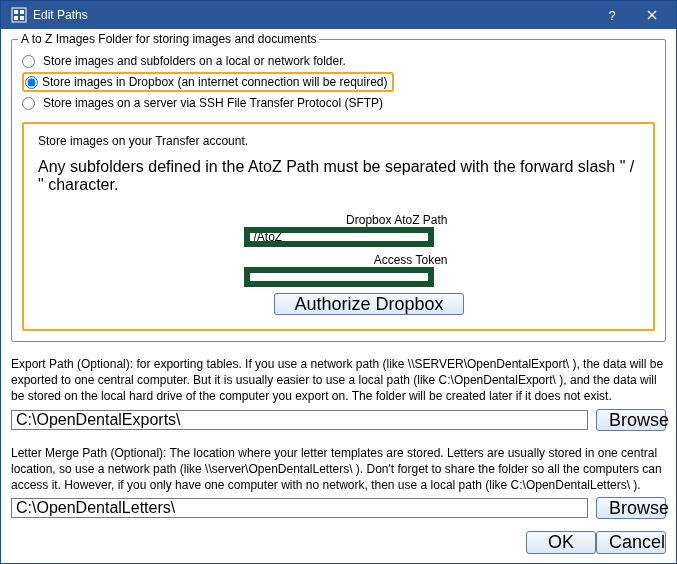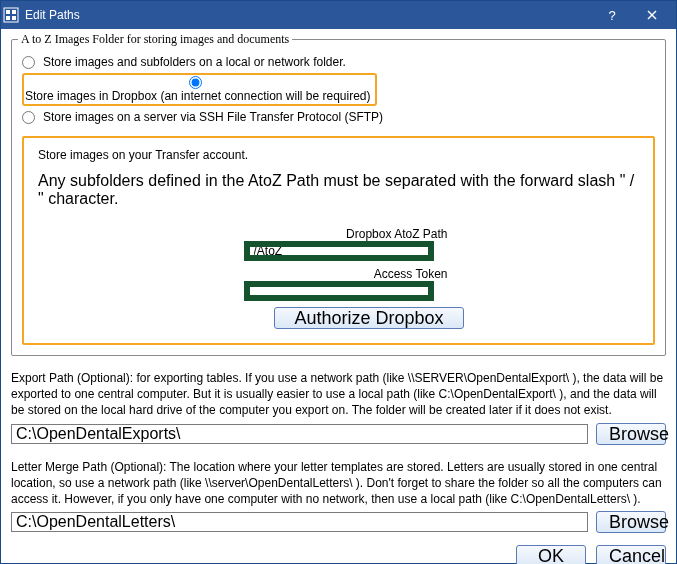--- a/index.html
+++ b/index.html
@@ -16,21 +16,21 @@
     border: 1px solid #1a4a8a;
     display: flex;
     flex-direction: column;
   }
   .titlebar {
     height: 30px;
     background: #2b579a;
     color: #fff;
     display: flex;
     align-items: center;
-    padding: 0 4px 0 2px;
+    padding: 0 4px 0 10px;
   }
   .titlebar .app-icon {
     width: 16px; height: 16px;
     margin-right: 6px;
     display: inline-flex;
     align-items: center; justify-content: center;
   }
   .titlebar .title { flex: 0 0 auto; font-size: 12px; }
   .titlebar .spacer { flex: 1; }
   .titlebar .tb-btn {
@@ -53,37 +53,35 @@
     margin-top: 2px;
   }
   .groupbox-title {
     position: relative;
     top: -16px;
     left: -4px;
     background: #fff;
     display: inline-block;
     padding: 0 3px;
     font-size: 12px;
-    font-family: Liberation Serif, serif;
   }
   .groupbox-inner { margin-top: -10px; }
   .radio-row {
     display: flex;
     align-items: center;
     gap: 4px;
     padding: 2px 0;
   }
   input[type="radio"] { margin: 0 4px 0 0; }
   .radio-highlight {
     border: 2px solid #f5a623;
     border-radius: 3px;
     padding: 1px 4px 1px 1px;
     display: inline-flex;
-    align-items: center;
-    flex-direction: column;
+    align-items: flex-end;
   }
   .dropbox-panel {
     border: 2px solid #f5a623;
     border-radius: 2px;
     margin-top: 10px;
     padding: 10px 14px 14px 14px;
   }
   .dropbox-desc { margin-bottom: 10px; }
   .dropbox-note { margin-bottom: 19px; font-size: 16px; }
   .form-row {
@@ -136,21 +134,20 @@
     border: 1px solid #7a7a7a;
     padding: 1px 4px;
     font-family: inherit;
     font-size: 16px;
   }
   .browse-btn { width: 70px; }
   .footer {
     margin-top: auto;
     display: flex;
     justify-content: flex-end;
-    gap: 10px;
     padding-top: 12px;
   }
   .footer .btn { width: 70px; height: 23px; }
 </style>
 </head>
 <body>
 
 <div class="window">
   <div class="titlebar">
     <span class="app-icon">

